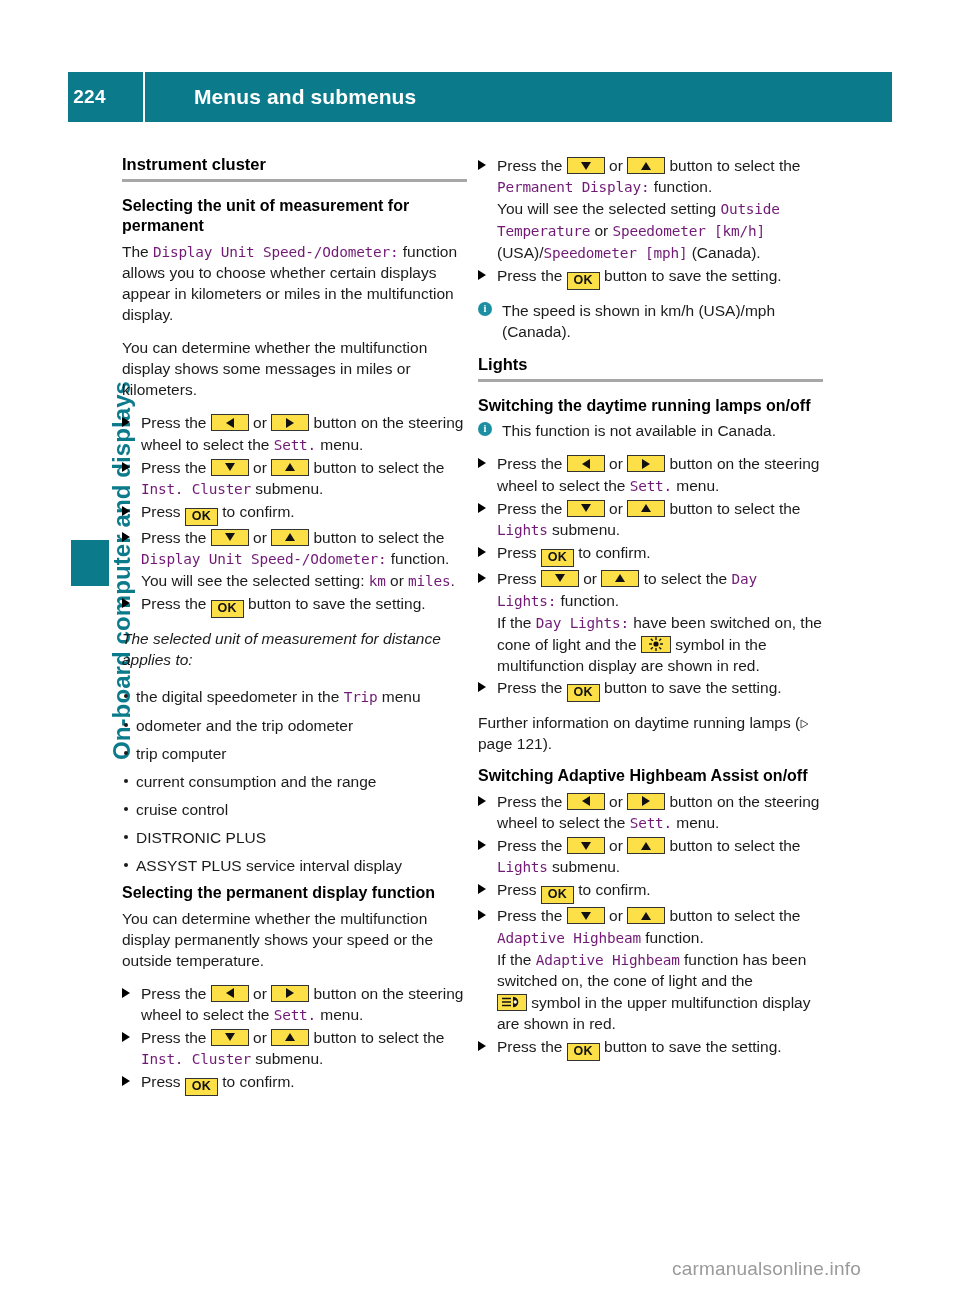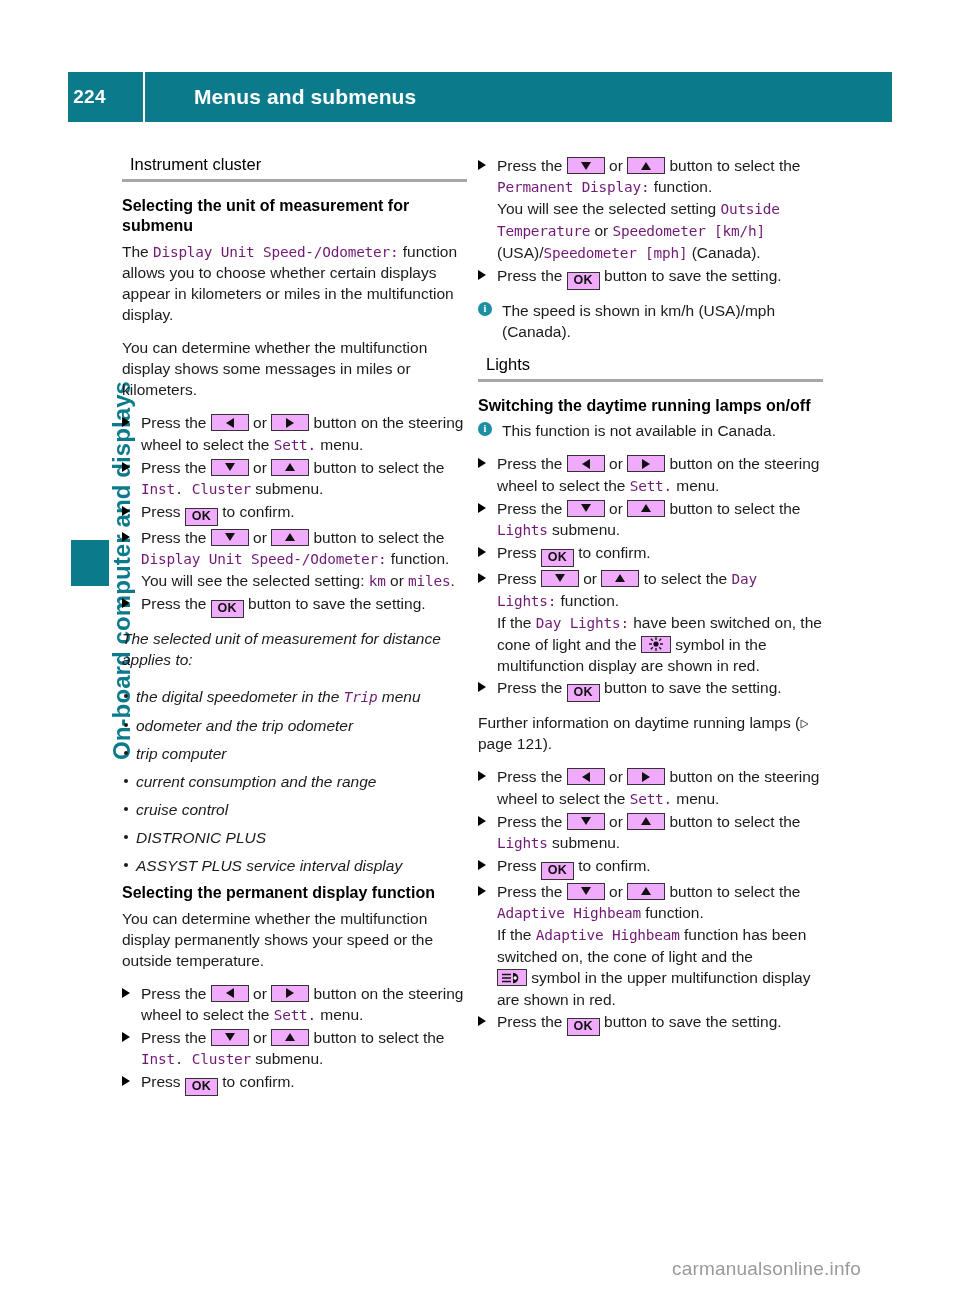--- a/index.html
+++ b/index.html
@@ -51,22 +51,22 @@
 
   
   .col{
     position:absolute;top:155px;width:345px;
   }
   .col-left{left:122px;}
   .col-right{left:478px;}
 
   
   .sec-title{
-    font-size:16.5px;font-weight:normal;color:#000;
-    margin:0 0 5px 8px;letter-spacing:0px;
+    font-size:16.5px;font-weight:bold;color:#000;
+    margin:0 0 5px 0;letter-spacing:0px;
   }
   .sec-rule{
     height:3px;background:#a7a7a7;margin:0 0 14px 0;width:100%;
   }
   .sub-title{
     font-size:16px;font-weight:bold;color:#000;
     margin:0 0 4px 0;line-height:1.28;
   }
   p.para{
     font-size:15.5px;line-height:1.355;margin:0 0 12px 0;color:#1b1b1b;
@@ -89,21 +89,21 @@
   }
   ul.steps li .arrow{
     position:absolute;left:0;top:5px;
     width:0;height:0;
     border-left:8px solid #000;
     border-top:5.5px solid transparent;
     border-bottom:5.5px solid transparent;
   }
 
   
-  ul.dots{list-style:none;margin:0 0 4px 0;padding:0;font-style:italic;}
+  ul.dots{list-style:none;margin:0 0 4px 0;padding:0;}
   ul.dots li{
     position:relative;padding-left:14px;
     font-size:15.5px;line-height:1.36;margin:0 0 7px 0;
   }
   ul.dots li .dot{
     position:absolute;left:2px;top:8px;
     width:4px;height:4px;border-radius:50%;background:#1b1b1b;
   }
 
   
@@ -118,21 +118,21 @@
     color:#fff;font-size:10.5px;font-weight:bold;
     font-family:"Liberation Serif", serif;
     display:flex;align-items:center;justify-content:center;
     line-height:1;
   }
 
   
   .key{
     display:inline-block;
     border:1.6px solid #333;
-    background:#f0abfc;
+    background:#fde047;
     vertical-align:-3px;
     box-sizing:border-box;
     text-align:center;
   }
   .key-arrow{width:38px;height:17px;position:relative;}
   .key-arrow i{
     position:absolute;left:50%;top:50%;
     width:0;height:0;
   }
   .key-left i{
@@ -192,21 +192,21 @@
 </div>
 
 <div class="sidebar-label">On-board computer and displays</div>
 <div class="sidebar-marker"></div>
 
 <div class="col col-left">
 
   <div class="sec-title">Instrument cluster</div>
   <div class="sec-rule"></div>
 
-  <div class="sub-title">Selecting the unit of measurement for submenu</div>
+  <div class="sub-title">Selecting the unit of measurement for permanent</div>
 
   <p class="para"><span>The </span><span class="mono">Display Unit Speed-/Odometer:</span><span> function allows you to choose whether certain displays appear in kilometers or miles in the multifunction display.</span></p>
 
   <p class="para">You can determine whether the multifunction display shows some messages in miles or kilometers.</p>
 
   <ul class="steps">
     <li><span class="arrow"></span><span>Press the </span><span class="key key-arrow key-left"><i></i></span><span> or </span><span class="key key-arrow key-right"><i></i></span><span> button on the steering wheel to select the </span><span class="mono">Sett.</span><span> menu.</span></li>
 
     <li><span class="arrow"></span><span>Press the </span><span class="key key-arrow key-down"><i></i></span><span> or </span><span class="key key-arrow key-up"><i></i></span><span> button to select the </span><span class="mono">Inst. Cluster</span><span> submenu.</span></li>
 
@@ -283,20 +283,21 @@
             </g>
           </svg></span><span> symbol in the multifunction display are shown in red.</span></li>
 
     <li><span class="arrow"></span><span>Press the </span><span class="key key-ok">OK</span><span> button to save the setting.</span></li>
   </ul>
 
   <p class="para"><span>Further information on daytime running lamps (</span><span class="tri-outline"><svg width="9" height="10" viewBox="0 0 9 10">
           <polygon points="1,1 8,5 1,9" fill="none" stroke="#555" stroke-width="1"></polygon>
         </svg></span> <span>page 121</span><span>).</span></p>
 
+  <div class="sub-title">Switching Adaptive Highbeam Assist on/off</div>
 
   <ul class="steps">
     <li><span class="arrow"></span><span>Press the </span><span class="key key-arrow key-left"><i></i></span><span> or </span><span class="key key-arrow key-right"><i></i></span><span> button on the steering wheel to select the </span><span class="mono">Sett.</span><span> menu.</span></li>
 
     <li><span class="arrow"></span><span>Press the </span><span class="key key-arrow key-down"><i></i></span><span> or </span><span class="key key-arrow key-up"><i></i></span><span> button to select the </span><br><span class="mono">Lights</span><span> submenu.</span></li>
 
     <li><span class="arrow"></span><span>Press </span><span class="key key-ok">OK</span><span> to confirm.</span></li>
 
     <li><span class="arrow"></span><span>Press the </span><span class="key key-arrow key-down"><i></i></span><span> or </span><span class="key key-arrow key-up"><i></i></span><span> button to select the </span><br><span class="mono">Adaptive Highbeam</span><span> function.</span><br><span>If the </span><span class="mono">Adaptive Highbeam</span><span> function has been switched on, the cone of light and the </span><br><span class="key key-sym"><svg width="22" height="13" viewBox="0 0 22 13">
             <g stroke="#111" stroke-width="1.5" stroke-linecap="butt">

